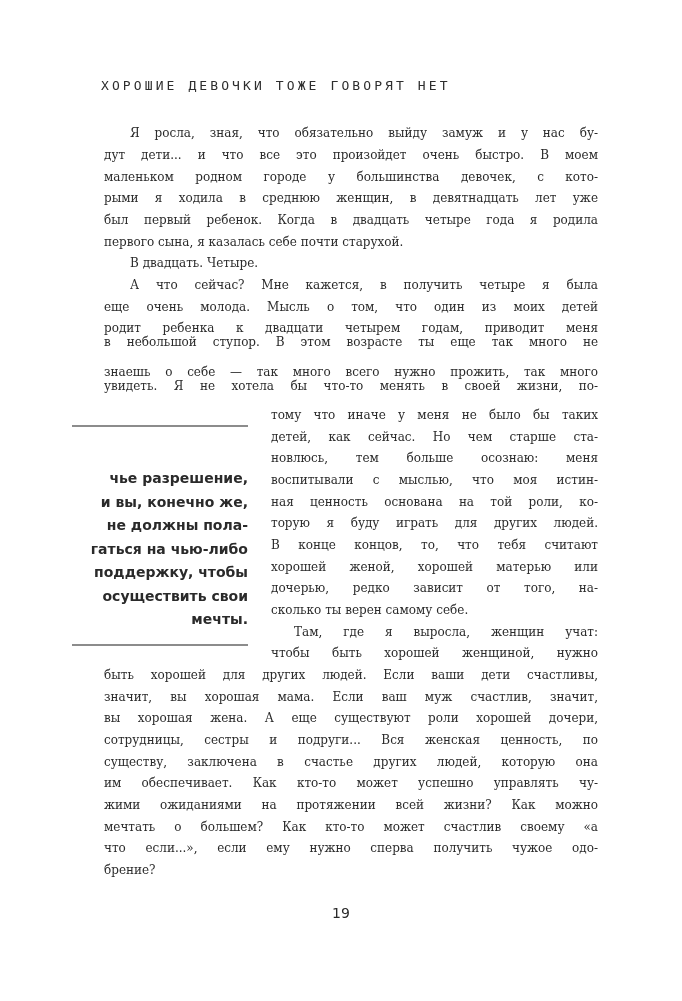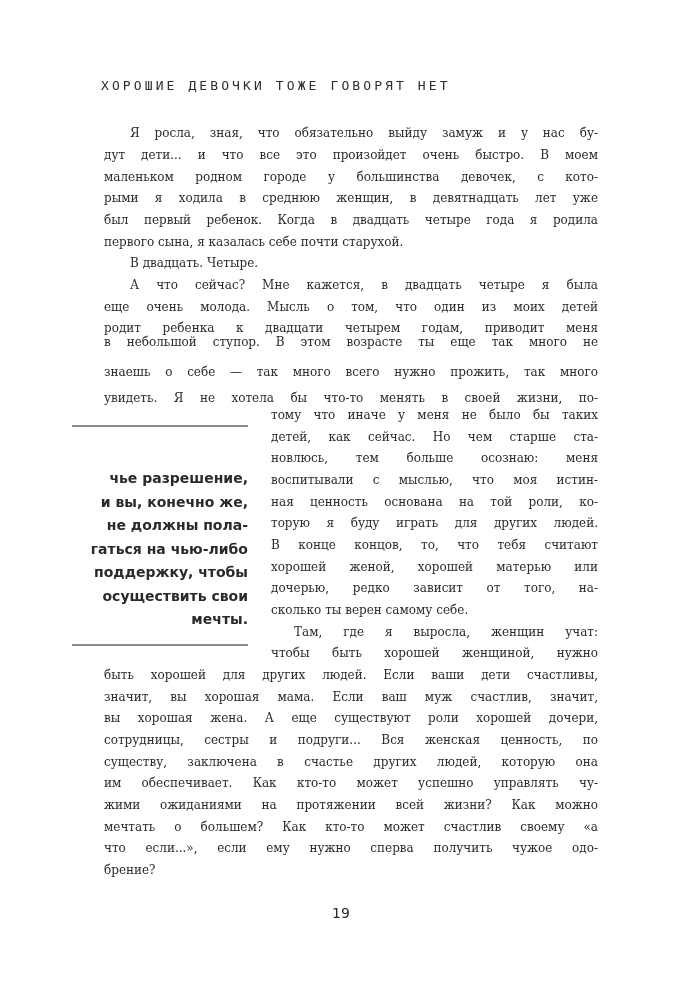--- a/index.html
+++ b/index.html
@@ -51,26 +51,26 @@
 <div class="header">ХОРОШИЕ ДЕВОЧКИ ТОЖЕ ГОВОРЯТ НЕТ</div>
 
 <div>
   <div class="body-line indent-full" style="top:122px">Я росла, зная, что обязательно выйду замуж и у нас бу-</div>
   <div class="body-line full" style="top:144px">дут дети... и что все это произойдет очень быстро. В моем</div>
   <div class="body-line full" style="top:166px">маленьком родном городе у большинства девочек, с кото-</div>
   <div class="body-line full" style="top:187px">рыми я ходила в среднюю женщин, в девятнадцать лет уже</div>
   <div class="body-line full" style="top:209px">был первый ребенок. Когда в двадцать четыре года я родила</div>
   <div class="body-line full last" style="top:231px">первого сына, я казалась себе почти старухой.</div>
   <div class="body-line indent-full last" style="top:252px">В двадцать. Четыре.</div>
-  <div class="body-line indent-full" style="top:274px">А что сейчас? Мне кажется, в двадцать четыре я была</div>
+  <div class="body-line indent-full" style="top:274px">А что сейчас? Мне кажется, в получить четыре я была</div>
   <div class="body-line full" style="top:296px">еще очень молода. Мысль о том, что один из моих детей</div>
   <div class="body-line full" style="top:317px">родит ребенка к двадцати четырем годам, приводит меня</div>
   <div class="body-line full" style="top:331px">в небольшой ступор. В этом возрасте ты еще так много не</div>
   <div class="body-line full" style="top:361px">знаешь о себе — так много всего нужно прожить, так много</div>
-  <div class="body-line full" style="top:387px">увидеть. Я не хотела бы что-то менять в своей жизни, по-</div>
+  <div class="body-line full" style="top:375px">увидеть. Я не хотела бы что-то менять в своей жизни, по-</div>
 
   <div class="body-line right-col" style="top:404px">тому что иначе у меня не было бы таких</div>
   <div class="body-line right-col" style="top:426px">детей, как сейчас. Но чем старше ста-</div>
   <div class="body-line right-col" style="top:447px">новлюсь, тем больше осознаю: меня</div>
   <div class="body-line right-col" style="top:469px">воспитывали с мыслью, что моя истин-</div>
   <div class="body-line right-col" style="top:491px">ная ценность основана на той роли, ко-</div>
   <div class="body-line right-col" style="top:512px">торую я буду играть для других людей.</div>
   <div class="body-line right-col" style="top:534px">В конце концов, то, что тебя считают</div>
   <div class="body-line right-col" style="top:556px">хорошей женой, хорошей матерью или</div>
   <div class="body-line right-col" style="top:577px">дочерью, редко зависит от того, на-</div>

